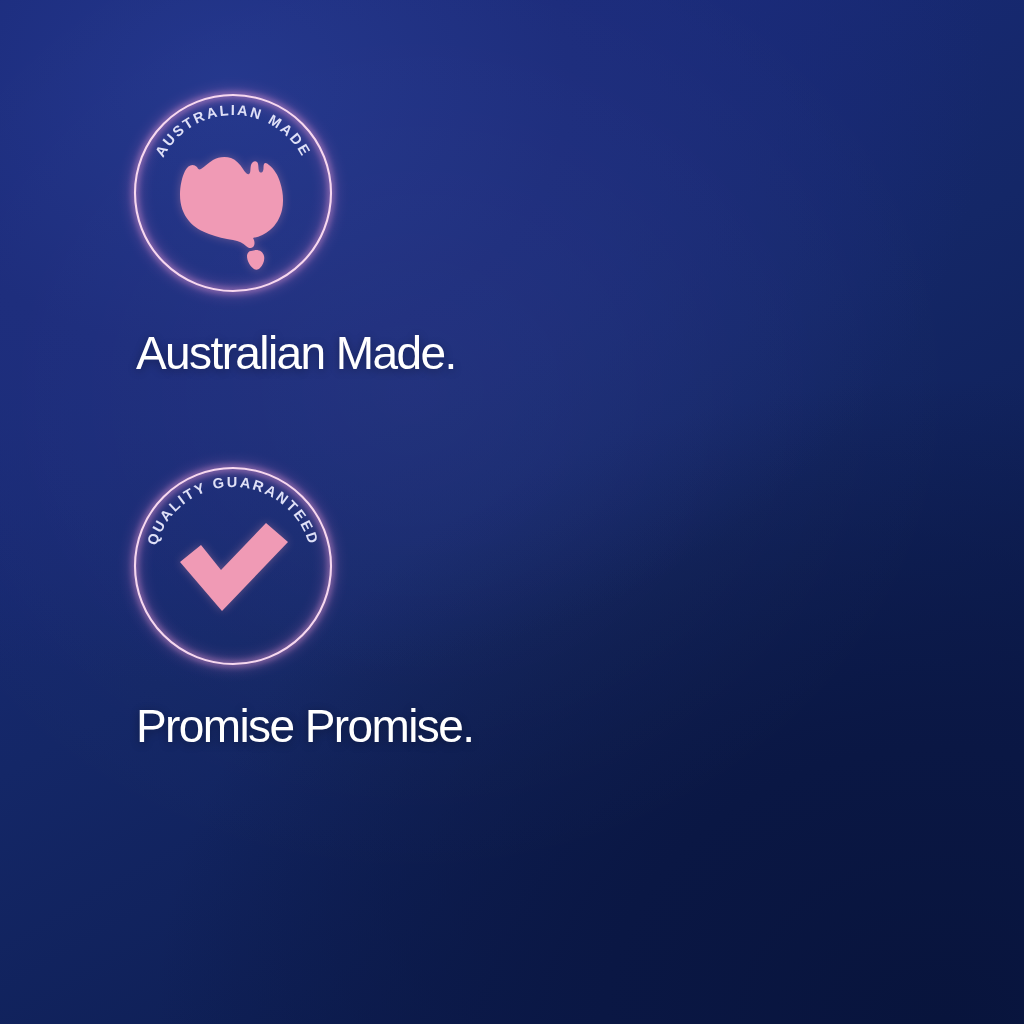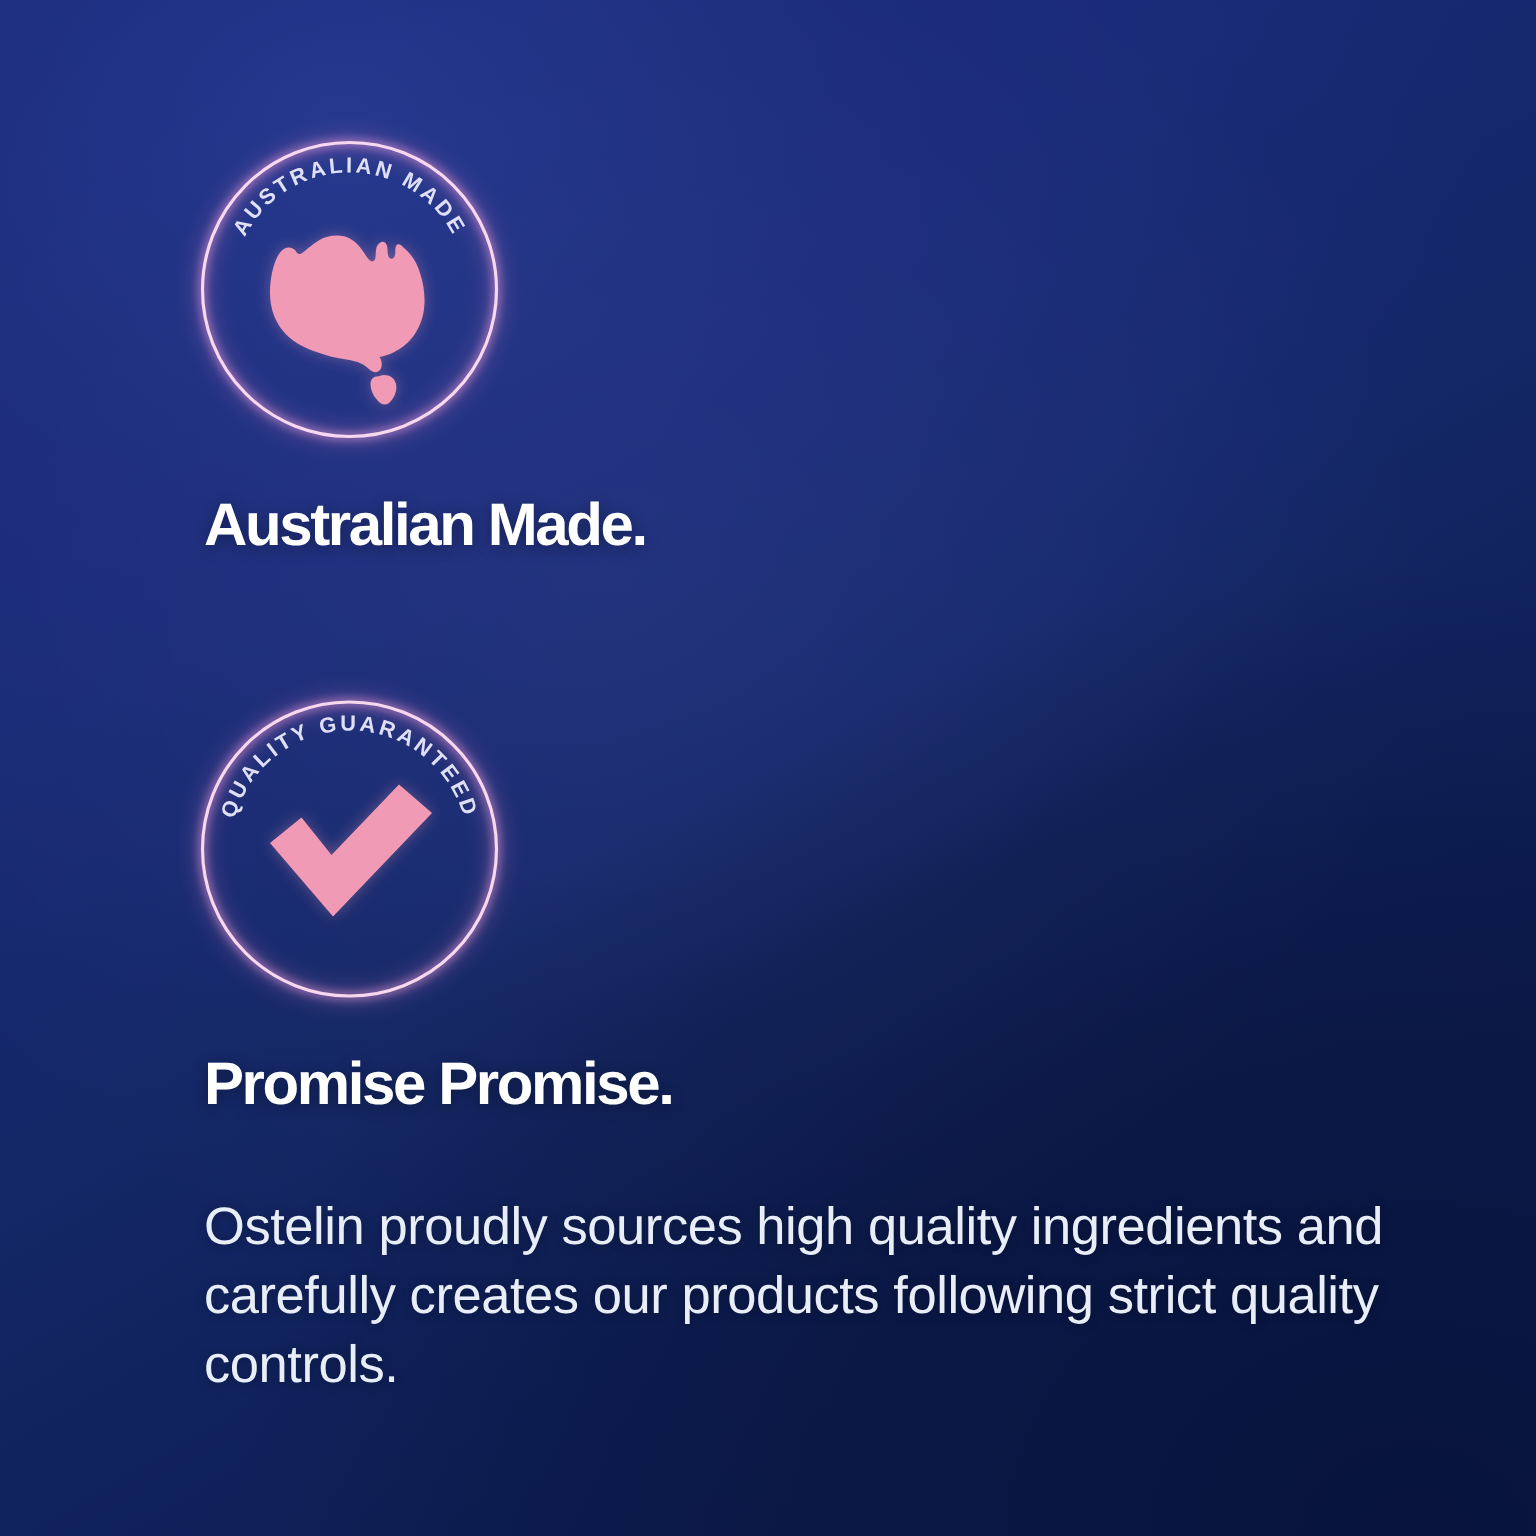--- a/index.html
+++ b/index.html
@@ -84,22 +84,22 @@
     filter: blur(5px);
   }
 
   
   .heading {
     position: absolute;
     left: 136px;
     margin: 0;
     color: #ffffff;
     font-family: "Liberation Sans", sans-serif;
-    font-weight: 700;
-    font-size: 40px;
+    font-weight: 400;
+    font-size: 46px;
     line-height: 1.04;
     letter-spacing: -1.6px;
     text-shadow: 0 2px 10px rgba(0,0,0,0.33);
     white-space: nowrap;
   }
   #heading-australian-made { top: 330px; }
   #heading-quality-promise { top: 703px; }
 
   #paragraph-quality-promise {
     position: absolute;
@@ -164,15 +164,14 @@
       </g>
 
       <text class="curved-label">
         <textPath href="#arc-top-2" startOffset="50%" text-anchor="middle">QUALITY GUARANTEED</textPath>
       </text>
     </svg>
   </div>
 
   <h1 class="heading" id="heading-quality-promise">Promise Promise.</h1>
 
-  <p id="paragraph-quality-promise">Ostelin proudly sources high quality ingredients and carefully creates our products following strict quality controls.</p>
 
 </div>
 
 </body></html>

